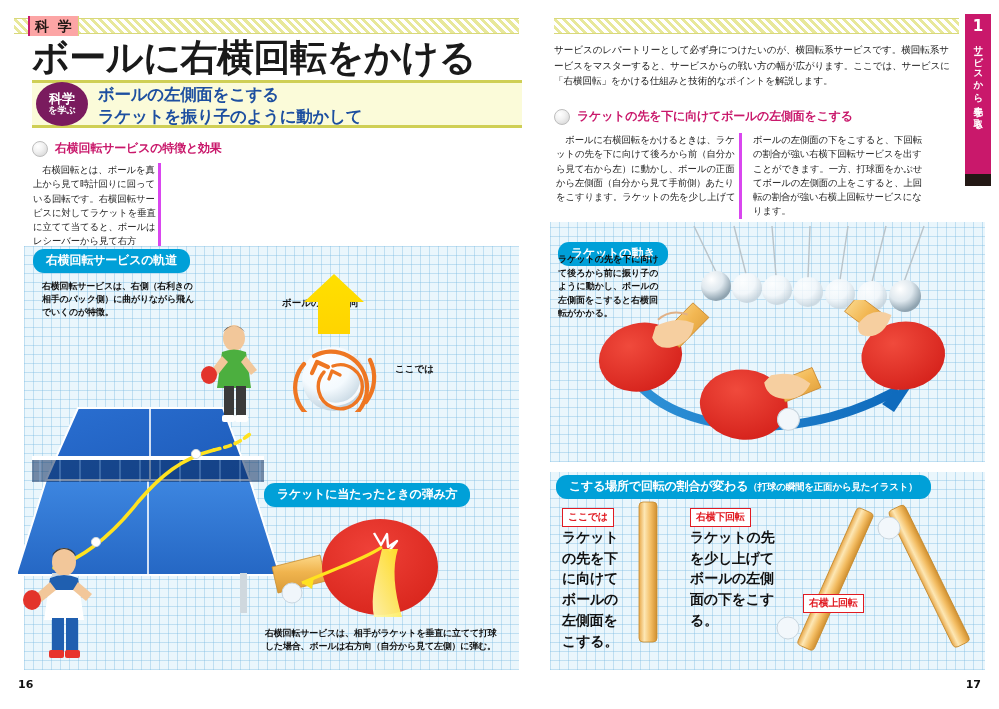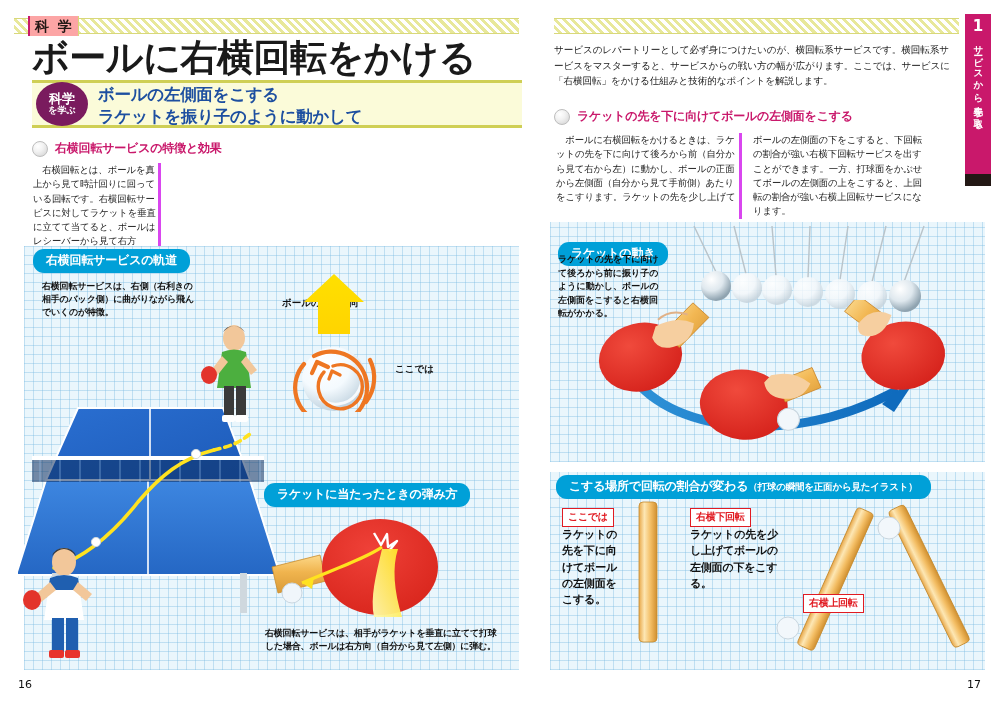--- a/index.html
+++ b/index.html
@@ -111,23 +111,23 @@
 
   
   .pend-note { position:absolute; font-size:9px; line-height:1.5; font-weight:bold; color:#111; }
 
   
   .redbox {
     position:absolute; border:1.6px solid #e11b22; background:#fff;
     color:#e11b22; font-weight:bold; font-size:10px; padding:1px 5px 2px;
     letter-spacing:-0.3px; white-space:nowrap;
   }
-  .smallcap { position:absolute; font-size:11px; line-height:1.48; color:#111; font-weight:bold; letter-spacing:-0.2px; }
-
-  .pagenum { position:absolute; bottom:18px; font-size:11px; color:#111; font-weight:normal; }
+  .smallcap { position:absolute; font-size:14px; line-height:1.48; color:#111; font-weight:bold; letter-spacing:-0.2px; }
+
+  .pagenum { position:absolute; bottom:18px; font-size:11px; color:#111; font-weight:bold; }
   .pn-left { left:18px; }
   .pn-right{ right:18px; }
 
   svg { display:block; }
 </style>
 </head>
 <body>
 
 <div class="spread">
 

